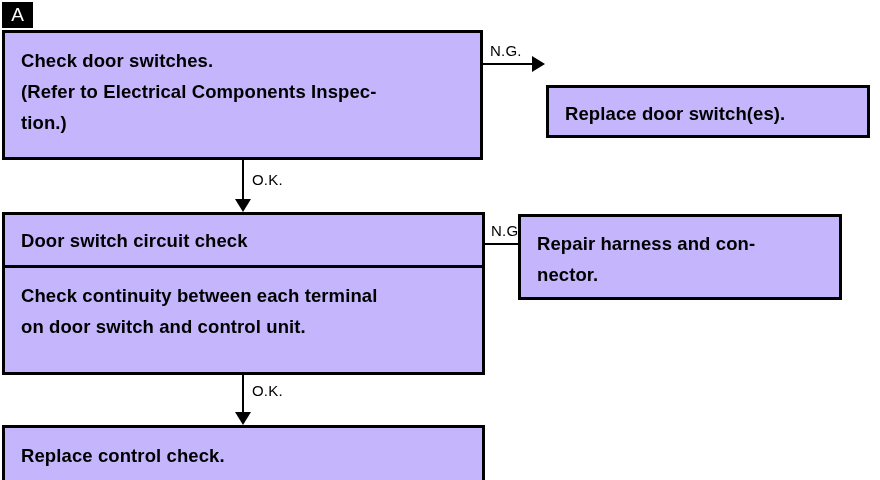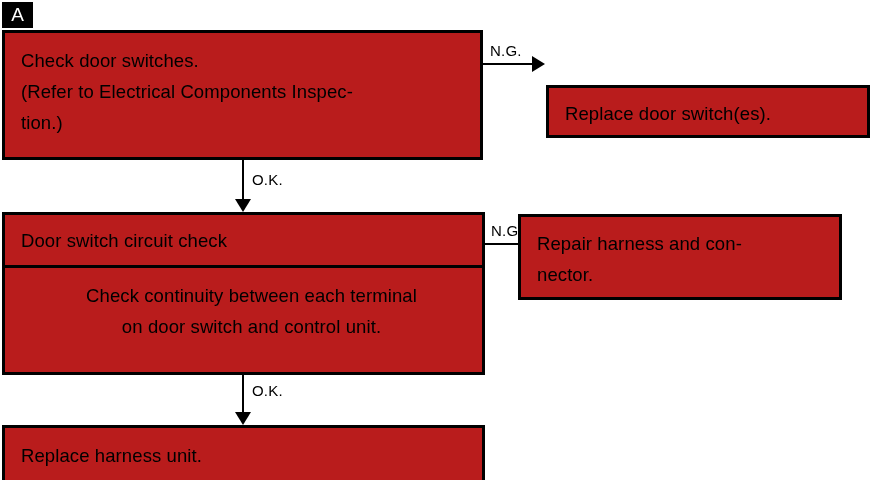--- a/index.html
+++ b/index.html
@@ -32,22 +32,23 @@
     line-height: 26px;
     text-align: center;
     font-weight: 400;
     letter-spacing: 0;
   }
 
   
   .box {
     position: absolute;
     border: 3px solid #000000;
-    background: #b91c1c;
+    background: #c4b5fd;
     box-sizing: border-box;
+    font-weight: bold;
   }
   .box-text {
     font-size: 18.5px;
     line-height: 31px;
     white-space: pre-line;
     letter-spacing: 0.1px;
   }
 
   #box-check-switches {
     left: 2px;
@@ -72,21 +73,20 @@
     padding: 0;
   }
   #box-circuit-check .row-header {
     height: 53px;
     border-bottom: 3px solid #000000;
     box-sizing: border-box;
     padding: 10px 0 12px 16px;
   }
   #box-circuit-check .row-body {
     padding: 12px 0 0 16px;
-    text-align: center;
   }
   #box-repair-harness {
     left: 518px;
     top: 214px;
     width: 324px;
     height: 86px;
     padding: 11px 14px 0 16px;
   }
   #box-replace-control-unit {
     left: 2px;
@@ -174,16 +174,16 @@
   <div class="box" id="box-repair-harness">
     <div class="box-text">Repair harness and con-
 nector.</div>
   </div>
 
   <div class="conn-vline" style="left:242px; top:375px; height:40px;"></div>
   <div class="arrow-down" style="left:235px; top:412px;"></div>
   <div class="conn-label" style="left:252px; top:381px;">O.K.</div>
 
   <div class="box" id="box-replace-control-unit">
-    <div class="box-text">Replace harness unit.</div>
+    <div class="box-text">Replace control check.</div>
   </div>
 
 </div>
 
 </body></html>

